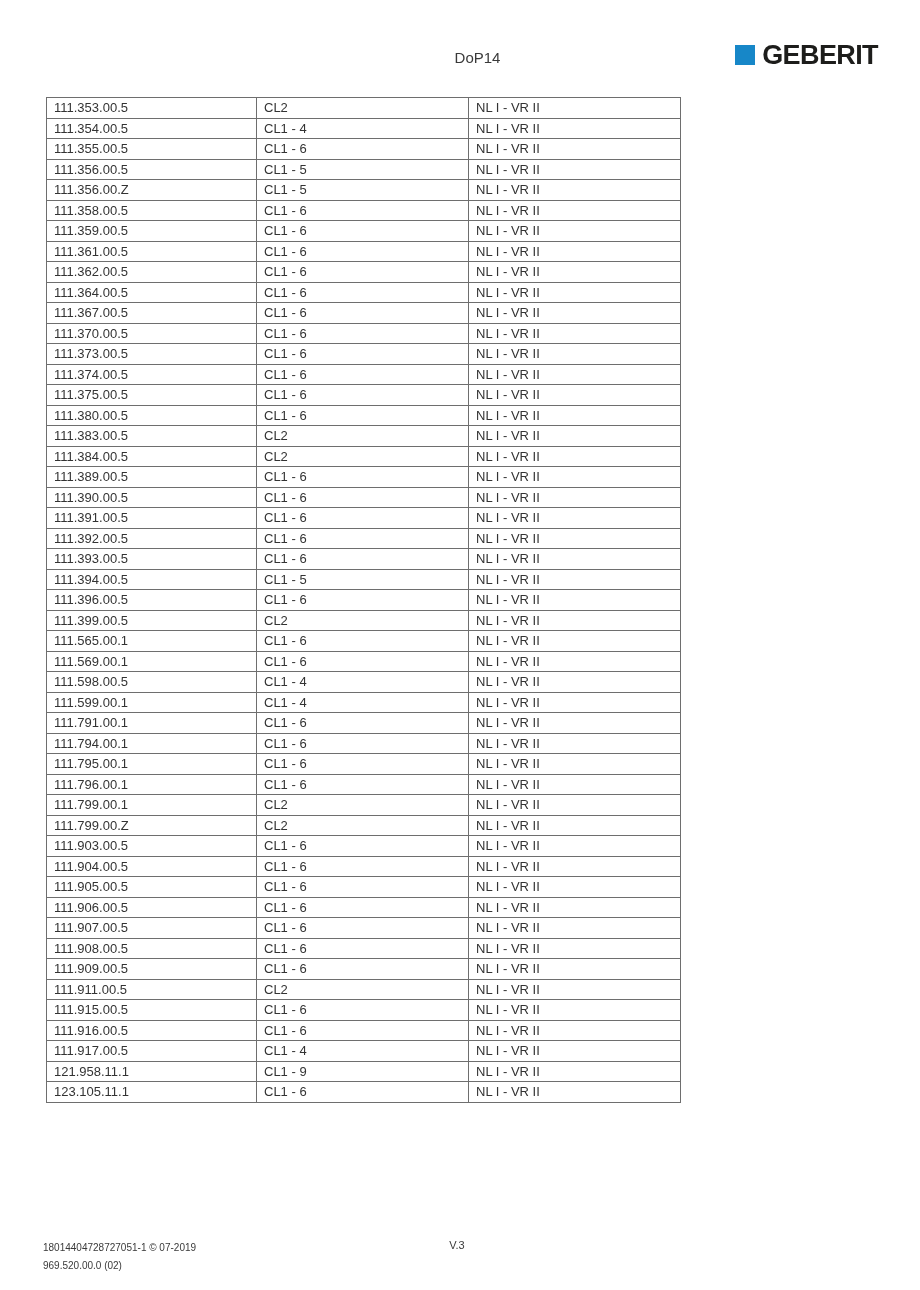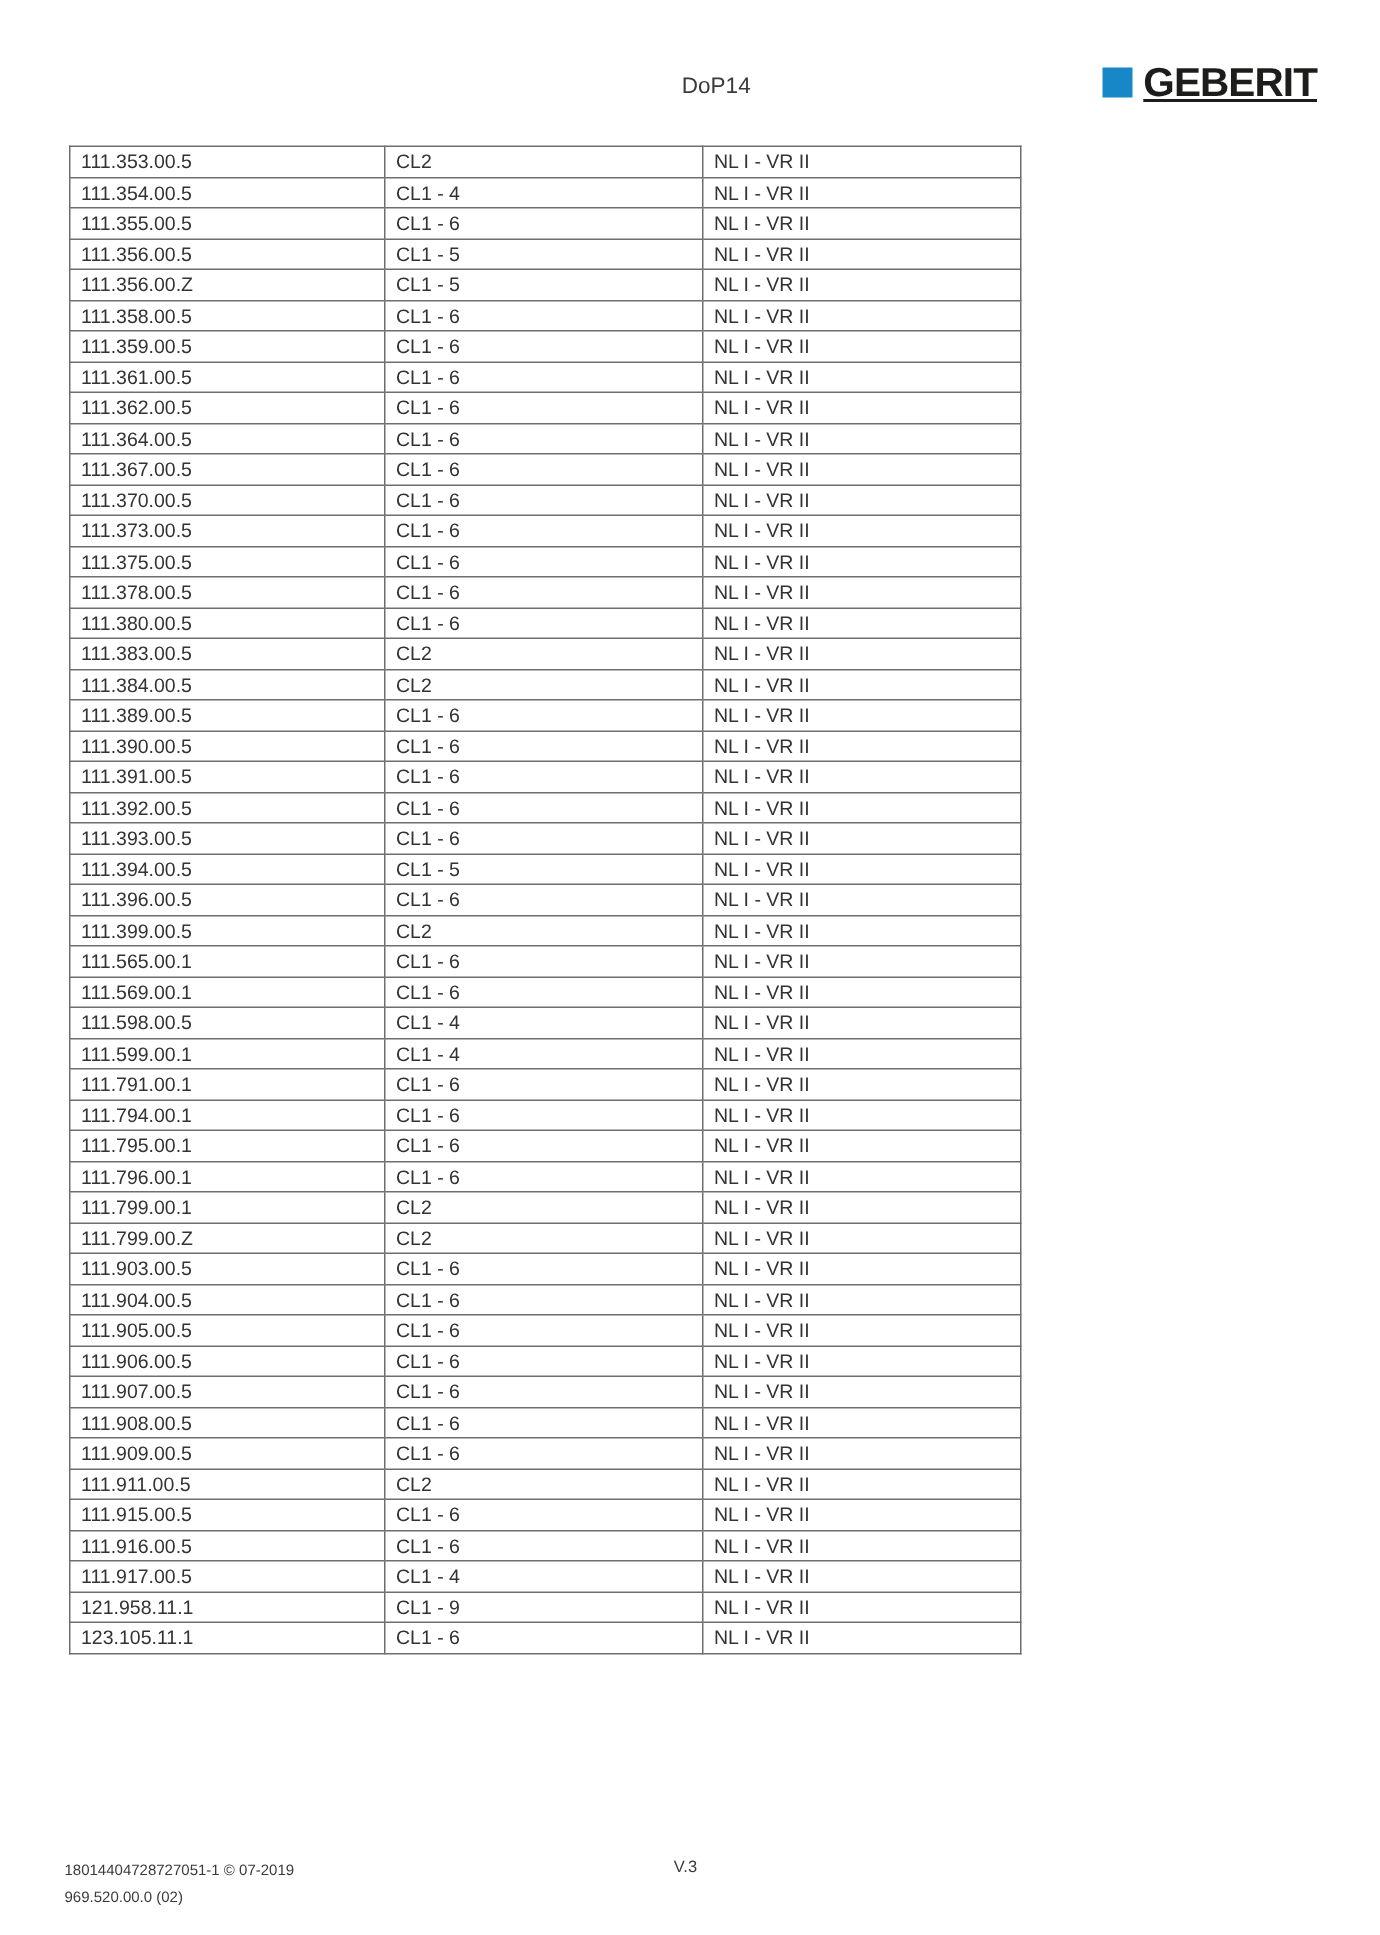--- a/index.html
+++ b/index.html
@@ -73,21 +73,21 @@
     color: #3a3a3a;
   }
 </style>
 </head>
 <body>
 
 <div class="doc-title">DoP14</div>
 
 <div class="logo">
   <span class="logo-square" style="background: rgb(23, 135, 200);"></span>
-  <span class="logo-text" style="color: rgb(29, 29, 27); text-decoration: underline;">GEBERIT</span>
+  <span class="logo-text" style="color: rgb(29, 29, 27);">GEBERIT</span>
 </div>
 
 <table class="dop-table">
   <colgroup>
     <col class="col-article">
     <col class="col-class">
     <col class="col-zone">
   </colgroup>
   <tbody>
       <tr>
@@ -149,26 +149,26 @@
         <td>111.370.00.5</td>
         <td>CL1 - 6</td>
         <td>NL I - VR II</td>
       </tr>
       <tr>
         <td>111.373.00.5</td>
         <td>CL1 - 6</td>
         <td>NL I - VR II</td>
       </tr>
       <tr>
+        <td>111.374.00.5</td>
+        <td>CL1 - 6</td>
+        <td>NL I - VR II</td>
+      </tr>
+      <tr>
         <td>111.375.00.5</td>
-        <td>CL1 - 6</td>
-        <td>NL I - VR II</td>
-      </tr>
-      <tr>
-        <td>111.378.00.5</td>
         <td>CL1 - 6</td>
         <td>NL I - VR II</td>
       </tr>
       <tr>
         <td>111.380.00.5</td>
         <td>CL1 - 6</td>
         <td>NL I - VR II</td>
       </tr>
       <tr>
         <td>111.383.00.5</td>

